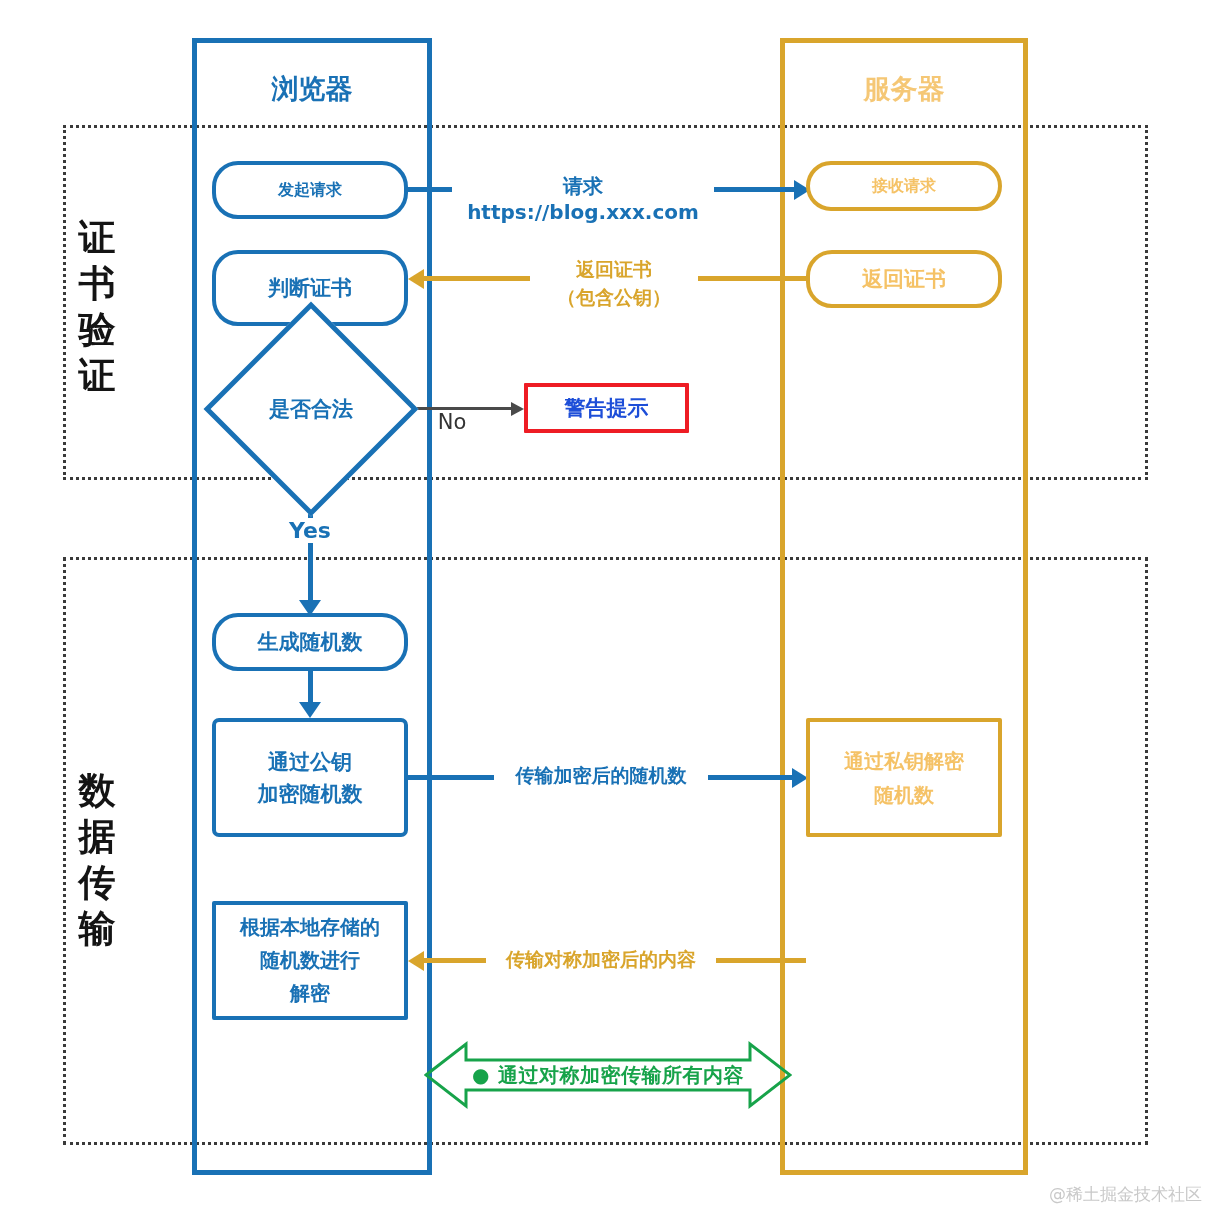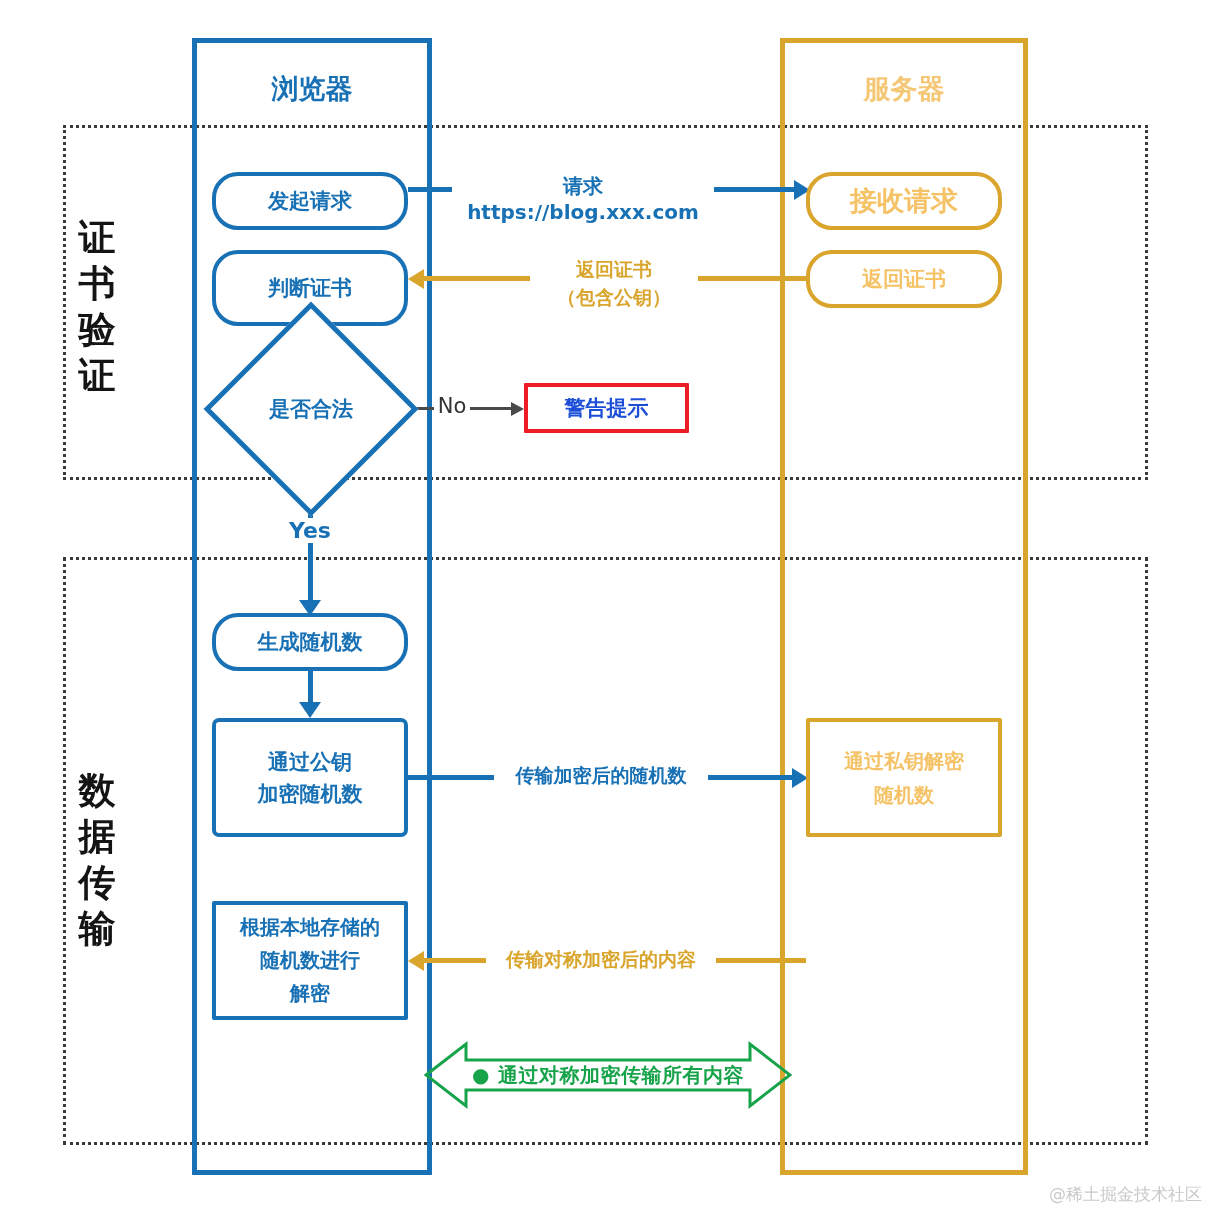--- a/index.html
+++ b/index.html
@@ -66,23 +66,23 @@
     font-weight:bold;
     font-family:"DejaVu Sans","Liberation Sans",sans-serif;
     background:#ffffff;
     white-space:pre-line;
   }
   .n-blue{border:4px solid #1971b5;color:#1971b5;}
   .n-gold{border:4px solid #d9a52c;color:#f5c266;}
   .n-round{border-radius:26px;}
   .n-rect{border-radius:2px;}
 
-  #node-send-request{left:212px;top:161px;width:196px;height:58px;font-size:21px;margin-top:11px;}
+  #node-send-request{left:212px;top:161px;width:196px;height:58px;font-size:16px;}
   #node-check-cert{left:212px;top:250px;width:196px;height:76px;font-size:21px;}
-  #node-recv-request{left:806px;top:172px;width:196px;height:58px;font-size:27px;}
+  #node-recv-request{left:806px;top:161px;width:196px;height:50px;font-size:16px;}
   #node-return-cert{left:806px;top:250px;width:196px;height:58px;font-size:21px;}
   #node-gen-random{left:212px;top:613px;width:196px;height:58px;font-size:21px;}
   #node-encrypt-pub{left:212px;top:718px;width:196px;height:119px;font-size:21px;line-height:32px;border-radius:7px;}
   #node-decrypt-priv{left:806px;top:718px;width:196px;height:119px;font-size:20px;line-height:34px;}
   #node-local-decrypt{left:212px;top:901px;width:196px;height:119px;font-size:20px;line-height:33px;}
   #node-sym-encrypt{left:806px;top:901px;width:196px;height:119px;font-size:19px;line-height:33px;}
 
   #node-warning{
     left:524px;top:383px;width:165px;height:50px;
     border:4px solid #ee1c24;color:#1d4ed8;
@@ -185,21 +185,21 @@
   <div class="hline c-gold" style="left:424px;top:276px;width:382px;"></div>
   <div class="arrow ar-left-gold" style="left:408px;top:269px;"></div>
   <div class="edge-label el-gold" style="left:530px;top:255px;width:168px;font-size:19px;line-height:28px;">返回证书
 （包含公钥）</div>
 
   <div class="vline c-blue" style="left:308px;top:308px;height:26px;"></div>
   <div class="arrow ar-down-blue" style="left:299px;top:326px;"></div>
 
   <div class="hline c-dark" style="left:390px;top:407px;width:128px;height:3px;"></div>
   <div class="arrow ar-right-dark" style="left:511px;top:402px;"></div>
-  <div class="edge-label el-dark" style="left:434px;top:394px;width:36px;font-size:21px;">No</div>
+  <div class="edge-label el-dark" style="left:434px;top:410px;width:36px;font-size:21px;">No</div>
 
   <div class="vline c-blue" style="left:308px;top:483px;height:125px;"></div>
   <div class="arrow ar-down-blue" style="left:299px;top:600px;"></div>
   <div class="edge-label el-blue" style="left:284px;top:518px;width:52px;font-size:22px;">Yes</div>
 
   <div class="vline c-blue" style="left:308px;top:671px;height:35px;"></div>
   <div class="arrow ar-down-blue" style="left:299px;top:702px;"></div>
 
   <div class="hline c-blue" style="left:408px;top:775px;width:390px;"></div>
   <div class="arrow ar-right-blue" style="left:792px;top:768px;"></div>

